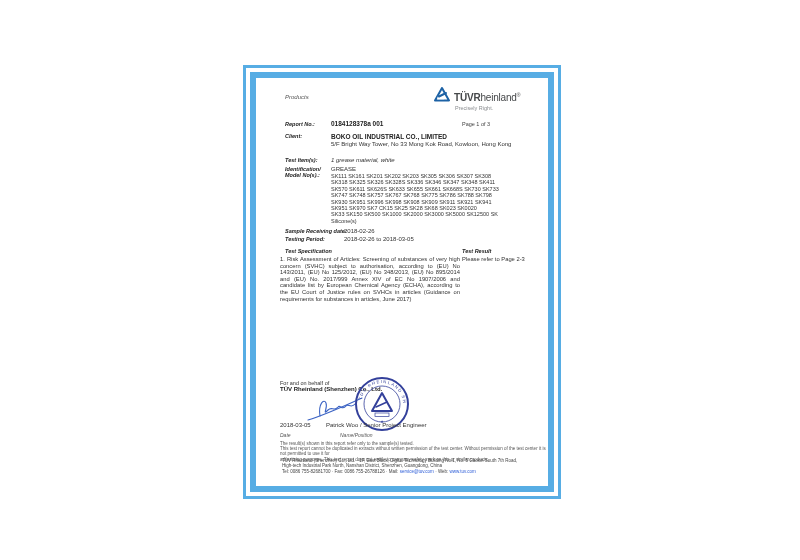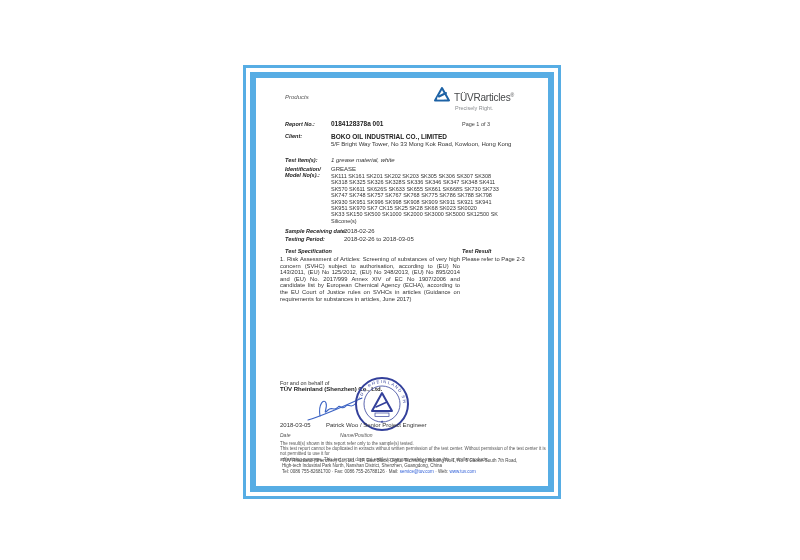--- a/index.html
+++ b/index.html
@@ -23,21 +23,21 @@
   .val { font-size:6px; color:#333; line-height:7px; }
   .val-b { font-size:6.5px; font-weight:bold; color:#222; line-height:7px; }
   .micro { font-size:4.5px; color:#555; line-height:5.2px; }
 
   .products { font-size:6px; font-style:italic; color:#555; }
   .pageind { font-size:5.5px; color:#444; }
 
   .logo-row { display:flex; align-items:flex-start; }
   .logo-text { margin-left:4px; }
   .brand { font-size:10px; color:#46484a; letter-spacing:-0.2px; white-space:nowrap; }
-  .brand b { font-weight:normal; }
+  .brand b { font-weight:bold; }
   .brand sup { font-size:5px; }
   .tagline { font-size:5.5px; color:#8a8d90; margin-top:0px; margin-left:1px; }
 
   .model-lines div { font-size:5.5px; color:#333; line-height:6.4px; white-space:nowrap; }
 
   .spec-par { font-size:5.8px; color:#333; line-height:6.6px; width:180px; text-align:justify; }
   .result-col { font-size:5.8px; color:#333; }
 
   .sig-company { font-size:6px; font-weight:bold; color:#222; line-height:7px; }
   .sig-for { font-size:5.5px; color:#333; line-height:6.5px; }
@@ -72,21 +72,21 @@
 
         <div class="abs logo-row" style="left:178px; top:9px;">
           <span>
             <svg width="16" height="15" viewBox="0 0 32 30">
               <path d="M16 2 L30 27 L2 27 Z" fill="none" stroke="#1d62a5" stroke-width="4" stroke-linejoin="round"></path>
               <path d="M7 22 L20 22" stroke="#ffffff" stroke-width="5"></path>
               <path d="M10 19 L24 12" stroke="#1d62a5" stroke-width="4" stroke-linecap="round"></path>
             </svg>
           </span>
           <span class="logo-text">
-            <span class="brand"><b>TÜVR</b><span>articles</span><sup>®</sup></span>
+            <span class="brand"><b>TÜVR</b><span>heinland</span><sup>®</sup></span>
             <div class="tagline">Precisely Right.</div>
           </span>
         </div>
 
         <div class="abs lbl" style="left:29px; top:43px;">Report No.:</div>
         <div class="abs val-b" style="left:75px; top:42px;">0184128378a 001</div>
         <div class="abs pageind" style="left:206px; top:43px;">Page 1 of 3</div>
 
         <div class="abs lbl" style="left:29px; top:55px;">Client:</div>
         <div class="abs val-b" style="left:75px; top:55px;">BOKO OIL INDUSTRIAL CO., LIMITED</div>

